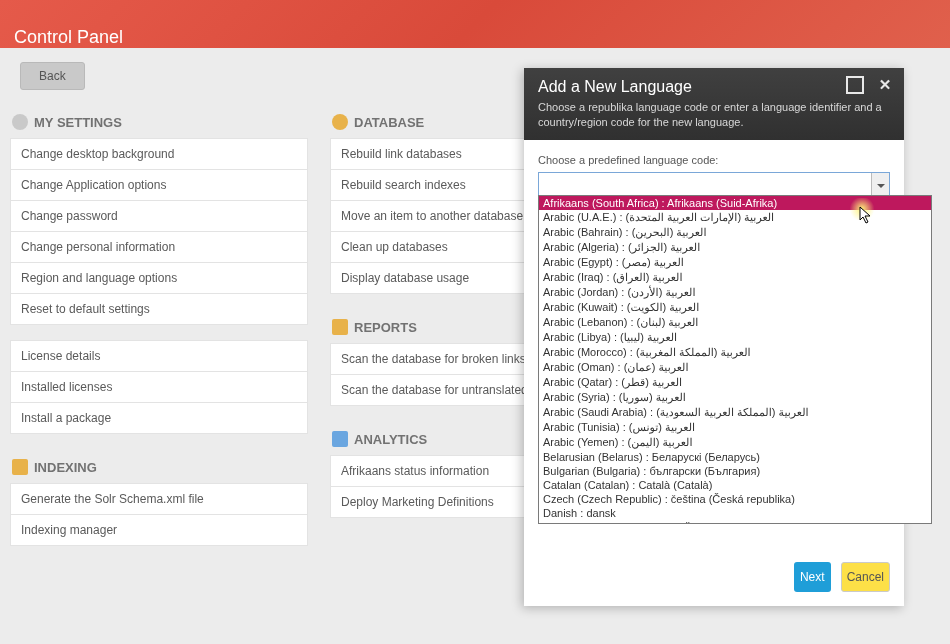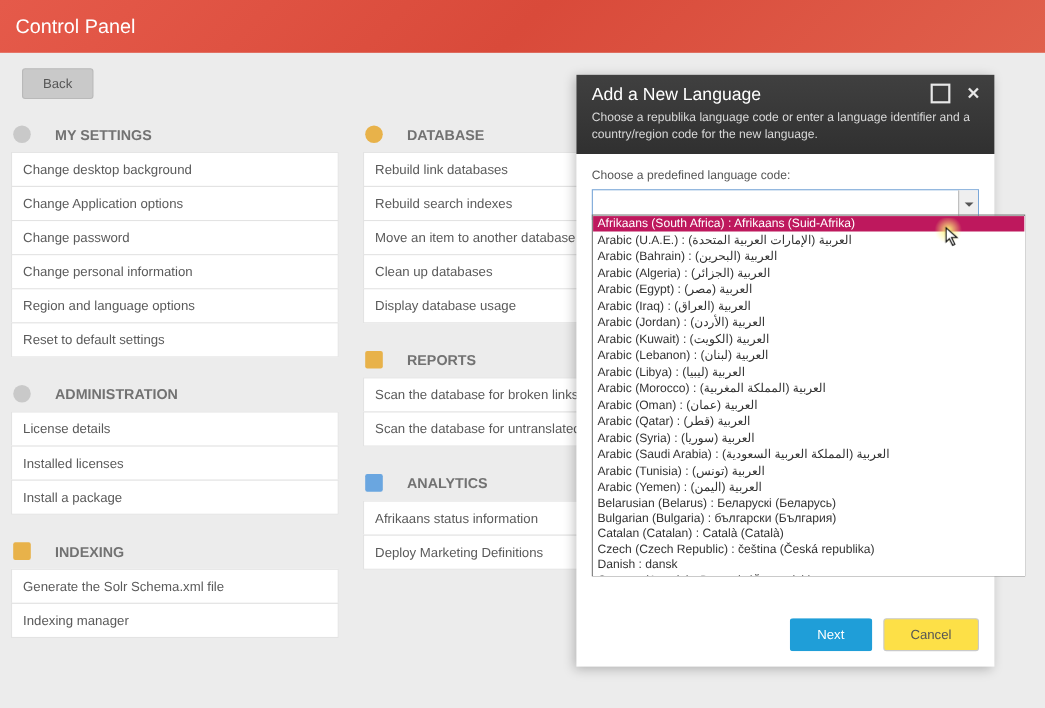--- a/index.html
+++ b/index.html
@@ -1,22 +1,22 @@
 <!DOCTYPE html>
 <html><head>
 <meta charset="utf-8">
 <style>
   * { box-sizing: border-box; margin: 0; padding: 0; font-family: Arial, Helvetica, sans-serif; }
   body { width: 950px; height: 644px; background: #ececec; overflow: hidden; position: relative; }
-  .header { height: 48px; background: linear-gradient(135deg, #e55a4a 0%, #d94a3a 50%, #e0604c 100%); color: #fff; display: flex; align-items: center; padding: 0 14px; font-size: 18px; font-weight: 400; }
+  .header { height: 48px; background: linear-gradient(135deg, #e55a4a 0%, #d94a3a 50%, #e0604c 100%); color: #fff; display: flex; align-items: flex-end; padding: 0 14px; font-size: 18px; font-weight: 400; }
   .back-btn { margin: 14px 0 8px 20px; padding: 6px 18px; background: #c9c9c9; border: 1px solid #b9b9b9; border-radius: 3px; color: #555; font-size: 12px; cursor: pointer; display:inline-block;}
   .board { padding: 6px 10px 10px 10px; display: flex; gap: 22px; }
   .col { width: 298px; }
   .section { margin-bottom: 16px; }
-  .section-head { display: flex; align-items: center; gap: 22px; font-size: 13px; font-weight: 700; color: #727272; padding: 10px 4px 8px 2px; }
+  .section-head { display: flex; align-items: center; gap: 6px; font-size: 13px; font-weight: 700; color: #727272; padding: 10px 4px 8px 2px; }
   .gear-icon,.db-icon,.rep-icon,.idx-icon,.an-icon{ width:16px;height:16px; display:inline-block; background:#c9c9c9; border-radius:50%; position:relative;}
   .db-icon{background:#e8b24a;}
   .rep-icon{background:#e8b24a; border-radius:2px;}
   .idx-icon{background:#e8b24a; border-radius:2px;}
   .an-icon{background:#6aa6e0; border-radius:2px;}
   .item { background:#fff; border:1px solid #e3e3e3; padding:8px 10px; font-size:12px; color:#5a5a5a; cursor:pointer; margin-bottom:-1px;}
   
   .modal { position:absolute; top:68px; left:524px; width:380px; background:#fff; box-shadow:-2px 2px 10px rgba(0,0,0,0.25); }
   .modal-head { background:#3a3a3a; background:linear-gradient(#404040,#303030); color:#eee; padding:10px 14px 10px 14px;}
   .modal-head .ttl{font-size:16px; color:#fff; margin-bottom:4px;}
@@ -27,21 +27,21 @@
   .x-icon::before{content:"✕"; color:#e8e8e8; font-size:15px; font-weight:bold;}
   .modal-body{padding:14px 14px 4px 14px;}
   .lbl{font-size:11px; color:#555; margin-bottom:6px;}
   .combo{position:relative; height:28px; border:1px solid #7aa7d8; background:#fff;}
   .combo-arrow{position:absolute; right:0; top:0; width:18px; height:100%; background:#efefef; border-left:1px solid #bbb; display:flex; align-items:center; justify-content:center;}
   .combo-arrow::after{content:""; border:4px solid transparent; border-top-color:#555; margin-top:4px;}
   .dropdown{position:absolute; left:538px; right:18px; top:195px; bottom:120px; border:1px solid #7a7a7a; background:#fff; overflow-y:scroll; font-size:11px; color:#333;}
   .dropdown .opt{padding:1px 4px; white-space:nowrap; cursor:pointer;}
   .dropdown .opt.hl{background:#be185d; color:#fff;}
   .modal-foot{padding:14px; display:flex; justify-content:flex-end; gap:10px;}
-  .btn{padding:7px 24px; font-size:12px; border-radius:3px; cursor:pointer; border:1px solid transparent;}
+  .btn{padding:7px 5px; font-size:12px; border-radius:3px; cursor:pointer; border:1px solid transparent;}
   .btn-primary{background:#1f9ed8; color:#fff;}
   .btn-secondary{background:#fde047; color:#555; border-color:#cacaca;}
   .cursor{position:absolute; left:859px; top:206px; pointer-events:none;}
   .cursor-hl{position:absolute; left:848px; top:198px; width:28px; height:22px; background:radial-gradient(circle,#fff47a 0%,rgba(255,244,122,0) 70%); pointer-events:none;}
   
   .dropdown::-webkit-scrollbar{width:16px;}
   .dropdown::-webkit-scrollbar-track{background:#f0f0f0;}
   .dropdown::-webkit-scrollbar-thumb{background:#c4c4c4;}
 </style>
 </head>
@@ -65,24 +65,20 @@
           <span>MY SETTINGS</span>
         </div>
         <div class="item">Change desktop background</div>
         <div class="item">Change Application options</div>
         <div class="item">Change password</div>
         <div class="item">Change personal information</div>
         <div class="item">Region and language options</div>
         <div class="item">Reset to default settings</div>
       </div>
       <div class="section">
-        <div class="section-head">
-          <span class="gear-icon"></span>
-          <span>ADMINISTRATION</span>
-        </div>
         <div class="item">License details</div>
         <div class="item">Installed licenses</div>
         <div class="item">Install a package</div>
       </div>
       <div class="section">
         <div class="section-head">
           <span class="idx-icon"></span>
           <span>INDEXING</span>
         </div>
         <div class="item">Generate the Solr Schema.xml file</div>

